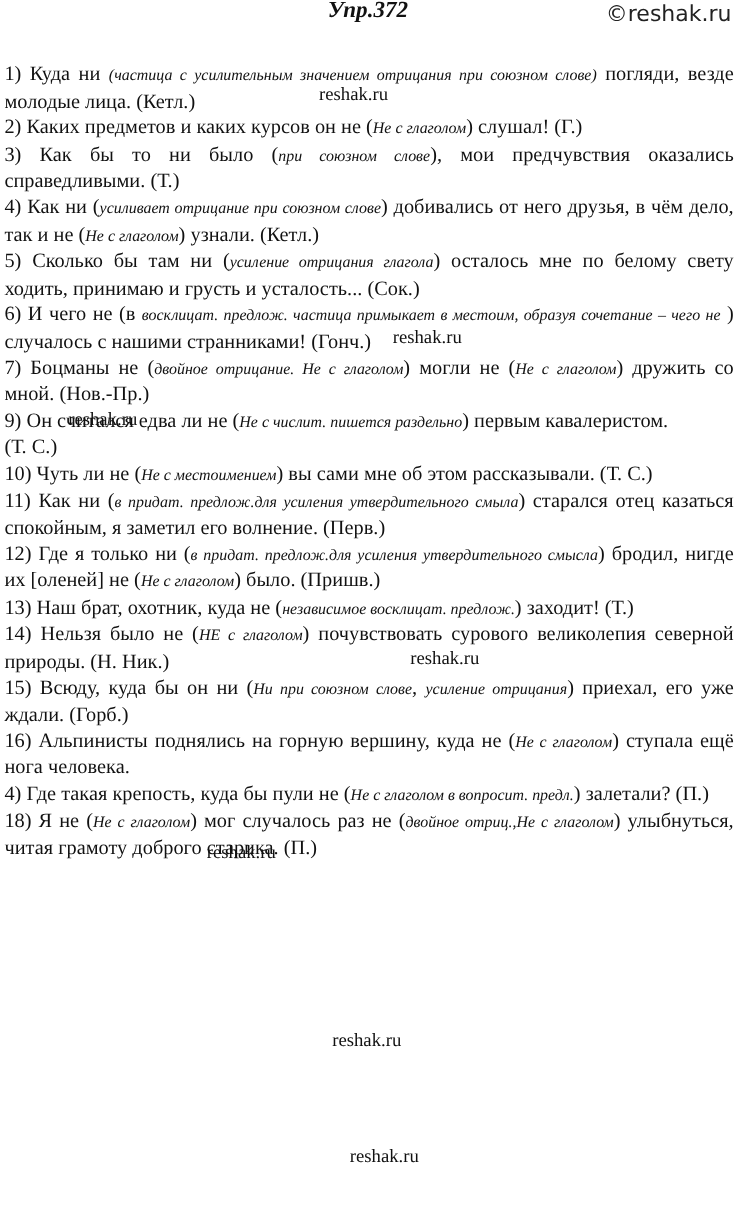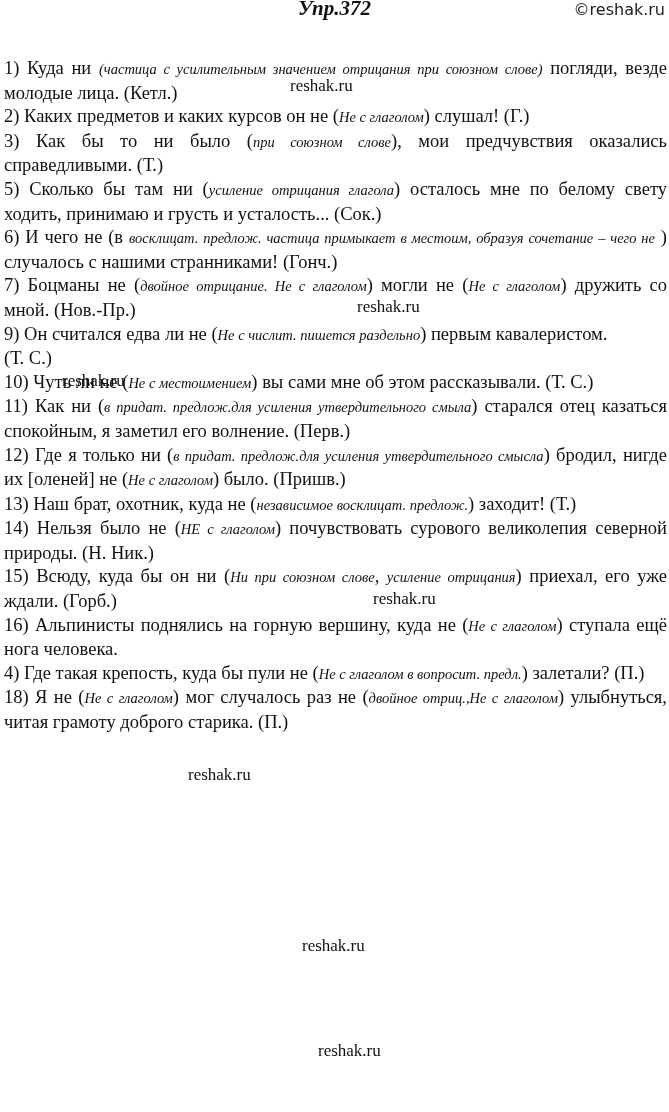--- a/index.html
+++ b/index.html
@@ -1,37 +1,38 @@
 <!DOCTYPE html>
 <html><head>
 <meta charset="utf-8">
 <style>
   html, body { margin:0; padding:0; background:#ffffff; }
   body { width:669px; height:1112px; position:relative; overflow:hidden;
          font-family:"Liberation Serif", serif; color:#111; }
   .title { position:absolute; top:-4px; left:0; width:669px; text-align:center;
            font-weight:bold; font-style:italic; font-size:21px; }
   .copyright { position:absolute; top:0; right:4px; font-family:"DejaVu Sans", sans-serif;
-               font-size:16px; color:#222; }
+               font-size:20px; color:#222; }
   .content { position:absolute; top:57px; left:4px; width:663px; }
   .item { font-size:18.5px; line-height:23.6px; text-align:justify; margin:0; }
   .note { font-style:italic; font-size:14.5px; }
   .wm { position:absolute; font-weight:normal; font-size:17px; color:#111;
         font-family:"Liberation Serif", serif; }
 </style>
 </head>
 <body>
 
 <div class="title">Упр.372</div>
 <div class="copyright">©reshak.ru</div>
 
 <div class="content">
   <p class="item"><span>1) Куда ни </span><span class="note">(частица с усилительным значением отрицания при союзном слове)</span><span> погляди, везде молодые лица. (Кетл.)</span></p>
   <p class="item"><span>2) Каких предметов и каких курсов он не (</span><span class="note">Не с глаголом</span><span>) слушал! (Г.)</span></p>
   <p class="item"><span>3) Как бы то ни было (</span><span class="note">при союзном слове</span><span>), мои предчувствия оказались справедливыми. (Т.)</span></p>
+  <p class="item"><span>4) Как ни (</span><span class="note">усиливает отрицание при союзном слове</span><span>) добивались от него друзья, в чём дело, так и не (</span><span class="note">Не с глаголом</span><span>) узнали. (Кетл.)</span></p>
   <p class="item"><span>5) Сколько бы там ни (</span><span class="note">усиление отрицания глагола</span><span>) осталось мне по белому свету ходить, принимаю и грусть и усталость... (Сок.)</span></p>
   <p class="item"><span>6) И чего не (в </span><span class="note">восклицат. предлож. частица примыкает в местоим, образуя сочетание – чего не</span><span> ) случалось с нашими странниками! (Гонч.)</span></p>
   <p class="item"><span>7) Боцманы не (</span><span class="note">двойное отрицание. Не с глаголом</span><span>) могли не (</span><span class="note">Не с глаголом</span><span>) дружить со мной. (Нов.-Пр.)</span></p>
   <p class="item"><span>9) Он считался едва ли не (</span><span class="note">Не с числит. пишется раздельно</span><span>) первым кавалеристом.</span></p>
   <p class="item">(Т. С.)</p>
   <p class="item"><span>10) Чуть ли не (</span><span class="note">Не с местоимением</span><span>) вы сами мне об этом рассказывали. (Т. С.)</span></p>
   <p class="item"><span>11) Как ни (</span><span class="note">в придат. предлож.для усиления утвердительного смыла</span><span>) старался отец казаться спокойным, я заметил его волнение. (Перв.)</span></p>
   <p class="item"><span>12) Где я только ни (</span><span class="note">в придат. предлож.для усиления утвердительного смысла</span><span>) бродил, нигде их [оленей] не (</span><span class="note">Не с глаголом</span><span>) было. (Пришв.)</span></p>
   <p class="item"><span>13) Наш брат, охотник, куда не (</span><span class="note">независимое восклицат. предлож.</span><span>) заходит! (Т.)</span></p>
   <p class="item"><span>14) Нельзя было не (</span><span class="note">НЕ с глаголом</span><span>) почувствовать сурового великолепия северной природы. (Н. Ник.)</span></p>

